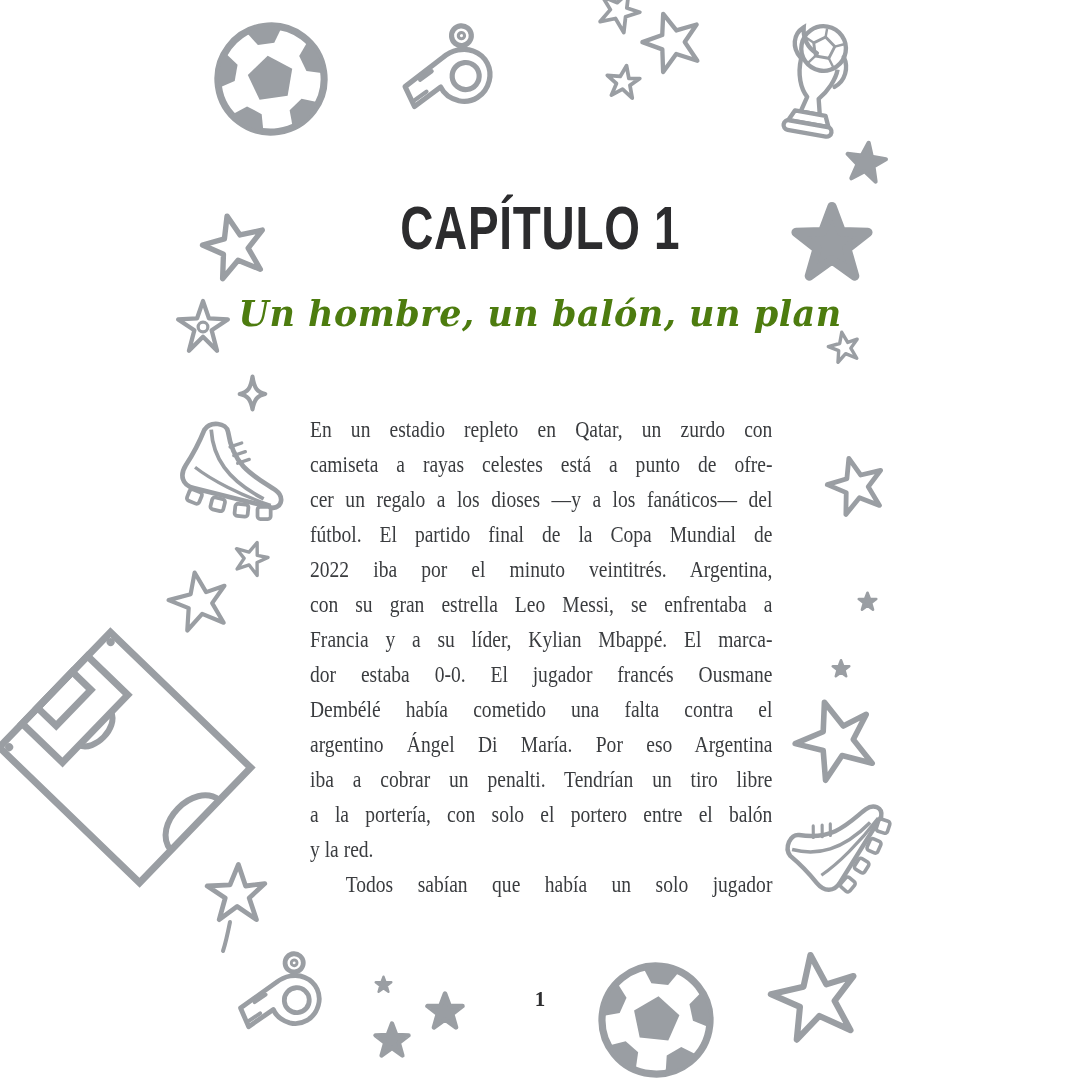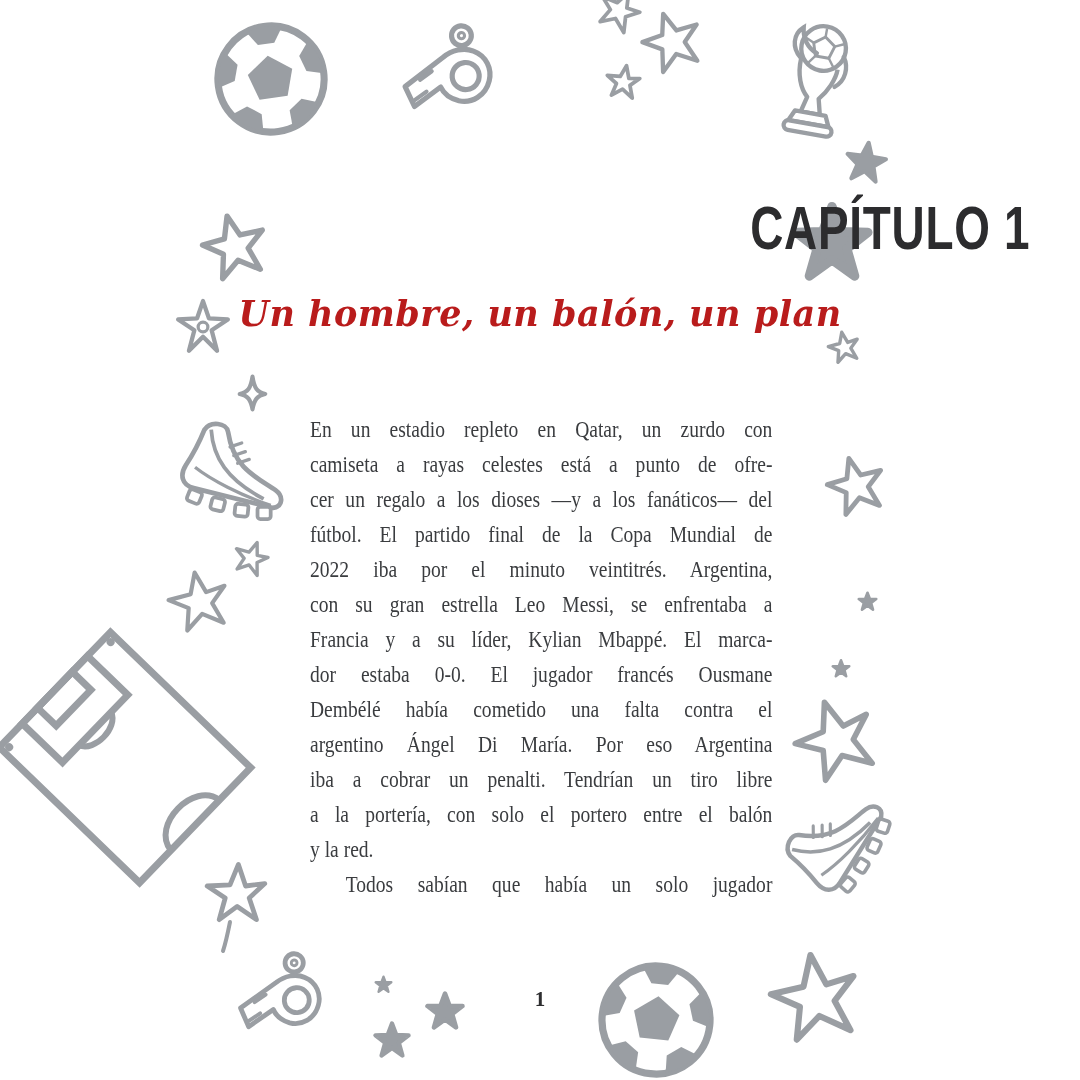--- a/index.html
+++ b/index.html
@@ -1,26 +1,26 @@
 <!DOCTYPE html>
 <html><head>
 <meta charset="utf-8">
 <style>
   html,body{margin:0;padding:0;}
   body{width:1080px;height:1080px;position:relative;overflow:hidden;background:#ffffff;
        font-family:"Liberation Serif",serif;}
   .deco{position:absolute;color:#9A9EA3;}
   .deco svg{display:block;width:100%;height:100%;overflow:visible;}
-  .title-wrap{position:absolute;left:0;right:0;top:192px;text-align:right;}
+  .title-wrap{position:absolute;left:0;right:0;top:192px;text-align:center;}
   .chapter-title{display:inline-block;transform:scaleX(0.74);transform-origin:50% 50%;
        font-family:"Liberation Sans",sans-serif;font-weight:800;font-size:62px;
        letter-spacing:1px;color:#2C2C2E;white-space:nowrap;}
   .subtitle-wrap{position:absolute;left:0;right:0;top:293px;text-align:center;}
   .chapter-subtitle{display:inline-block;font-family:"DejaVu Serif",serif;font-style:italic;
-       font-weight:700;font-size:35px;color:#b91c1c;letter-spacing:0.5px;white-space:nowrap;}
+       font-weight:700;font-size:35px;color:#4d7c0f;letter-spacing:0.5px;white-space:nowrap;}
   .body-wrap{position:absolute;left:310px;top:412px;width:462px;}
   .body-inner{width:544px;transform:scaleX(0.85);transform-origin:0 0;
        font-family:"Liberation Serif",serif;font-size:23px;line-height:35px;color:#3A3C3F;}
   .bline{height:35px;white-space:normal;}
   .j{text-align:justify;text-align-last:justify;}
   .indent{padding-left:42px;}
   .page-num{position:absolute;left:0;right:0;top:987px;text-align:center;
        font-family:"Liberation Serif",serif;font-weight:700;font-size:21px;color:#2E2E30;}
 </style>
 </head>

